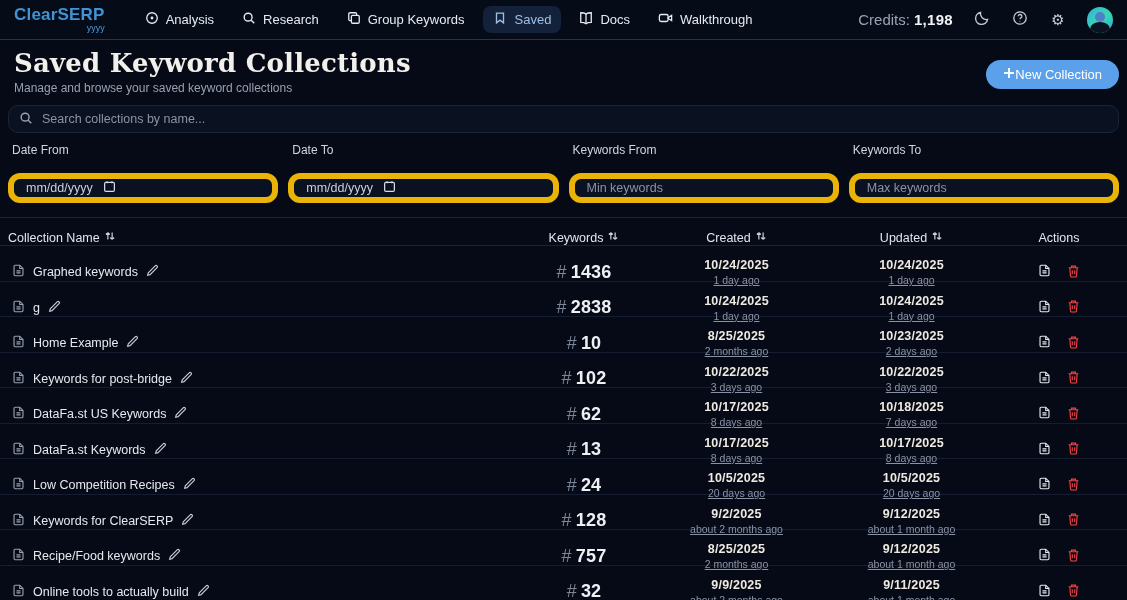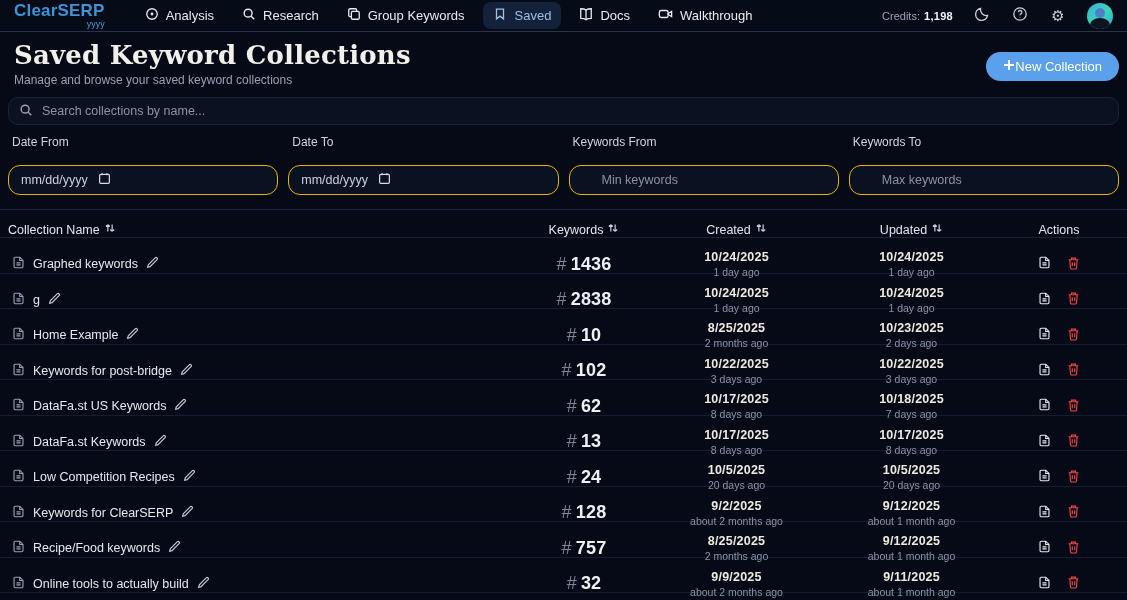--- a/index.html
+++ b/index.html
@@ -6,41 +6,41 @@
   html, body { width: 1127px; height: 600px; overflow: hidden; }
   body {
     background: #050a16;
     color: #e5e8ef;
     font-family: "Liberation Sans", "DejaVu Sans", sans-serif;
     font-size: 13px;
   }
 
   
   .navbar {
-    height: 32px;
+    height: 40px;
     display: flex;
     align-items: center;
     padding: 0 14px;
     border-bottom: 1px solid #2b3447;
     background: #060b18;
   }
   .logo-block { display: flex; flex-direction: column; align-items: flex-end; margin-right: 30px; }
   .logo { font-size: 17px; font-weight: bold; color: #3f93d6; letter-spacing: 0.2px; line-height: 17px; }
   .logo-badge { font-size: 9px; color: #4a97d4; line-height: 9px; margin-top: 1px; }
   .nav-items { display: flex; align-items: center; gap: 8px; }
   .nav-item {
     display: flex; align-items: center; gap: 7px;
     padding: 5px 10px; border-radius: 8px;
     color: #e8eaf0; font-size: 13px; cursor: pointer; white-space: nowrap;
   }
   .nav-item svg { stroke: #e8eaf0; }
   .nav-item.active { background: #13223a; color: #9fc0e4; gap: 8px; }
   .nav-item.active svg { stroke: #9fc0e4; }
   .nav-right { margin-left: auto; display: flex; align-items: center; gap: 20px; }
-  .credits { font-size: 11px; color: #9aa3b5; }
+  .credits { font-size: 15px; color: #9aa3b5; }
   .credits b { color: #f1f3f7; font-weight: bold; margin-left: 4px; letter-spacing: 0.3px; }
   .icon-btn { display: flex; align-items: center; justify-content: center; width: 18px; height: 18px; cursor: pointer; }
   .avatar {
     width: 26px; height: 26px; border-radius: 50%;
     background: linear-gradient(135deg, #34b4d8 0%, #3ad6b4 55%, #2ea8cf 100%);
     position: relative; overflow: hidden; cursor: pointer;
   }
   .avatar .head { position: absolute; left: 8px; top: 5px; width: 10px; height: 10px; border-radius: 50%; background: #4f7fc9; }
   .avatar .body { position: absolute; left: 3px; top: 15px; width: 20px; height: 14px; border-radius: 50%; background: #0b1222; }
 
@@ -74,27 +74,27 @@
     color: #d7dce6; font-size: 12.5px; font-family: inherit;
   }
   .search-bar input::placeholder { color: #8b93a5; }
 
   
   .filters { display: flex; gap: 10px; margin: 10px 8px 0 8px; }
   .filter { flex: 1; }
   .filter-label { font-size: 12px; color: #cfd5e0; margin-bottom: 16px; padding-left: 4px; }
   .filter-input {
     height: 30px; width: 100%;
-    background: #0a1120; border: 1px solid #eab308; border-radius: 12px;
+    background: #0a1120; border: 6px solid #eab308; border-radius: 12px;
     display: flex; align-items: center; gap: 10px;
     padding: 0 12px; color: #c9cfdb; font-size: 12.5px; cursor: text;
   }
   .filter-input input {
     flex: 1; background: transparent; border: none; outline: none;
-    color: #5eead4; font-size: 12.5px; font-family: inherit; width: 100%; margin-left: 20px;
+    color: #5eead4; font-size: 12.5px; font-family: inherit; width: 100%;
   }
   .filter-input input::placeholder { color: #8b93a5; }
 
   
   .table { margin-top: 14px; }
   .trow {
     display: grid;
     grid-template-columns: 1fr 130px 175px 175px 120px;
     align-items: center;
     padding: 12px 8px;
@@ -105,21 +105,21 @@
   .th.c { justify-content: center; }
   .th .sort { color: #cbd2de; }
   .row { height: 35.5px; border-bottom: 1px solid #151e30; }
   .cell-name { display: flex; align-items: center; gap: 8px; padding-left: 4px; min-width: 0; }
   .cell-name .name { font-size: 12.5px; color: #e6e9ef; white-space: nowrap; overflow: hidden; }
   .edit-btn { display: flex; align-items: center; cursor: pointer; }
   .cell-kw { text-align: center; font-size: 18px; color: #eef0f4; font-weight: bold; letter-spacing: 0.2px; }
   .cell-kw .hash { color: #7d8598; font-weight: normal; margin-right: 4px; }
   .cell-date { text-align: center; line-height: 1.15; }
   .cell-date .d { font-size: 12.5px; color: #eeeae0; font-weight: bold; letter-spacing: 0.2px; }
-  .cell-date .r { font-size: 10.5px; color: #8a92a6; margin-top: 2px; }
+  .cell-date .r { font-size: 10.5px; color: #8a92a6; margin-top: 2px; text-decoration: underline; }
   .cell-actions { display: flex; align-items: center; justify-content: center; gap: 16px; }
   .action-btn { display: flex; align-items: center; cursor: pointer; }
 
   .gear-glyph { font-size: 15px; color: #c6ccd8; line-height: 1; }
 </style>
 </head>
 <body>
 
 <header class="navbar">
   <div class="logo-block">

